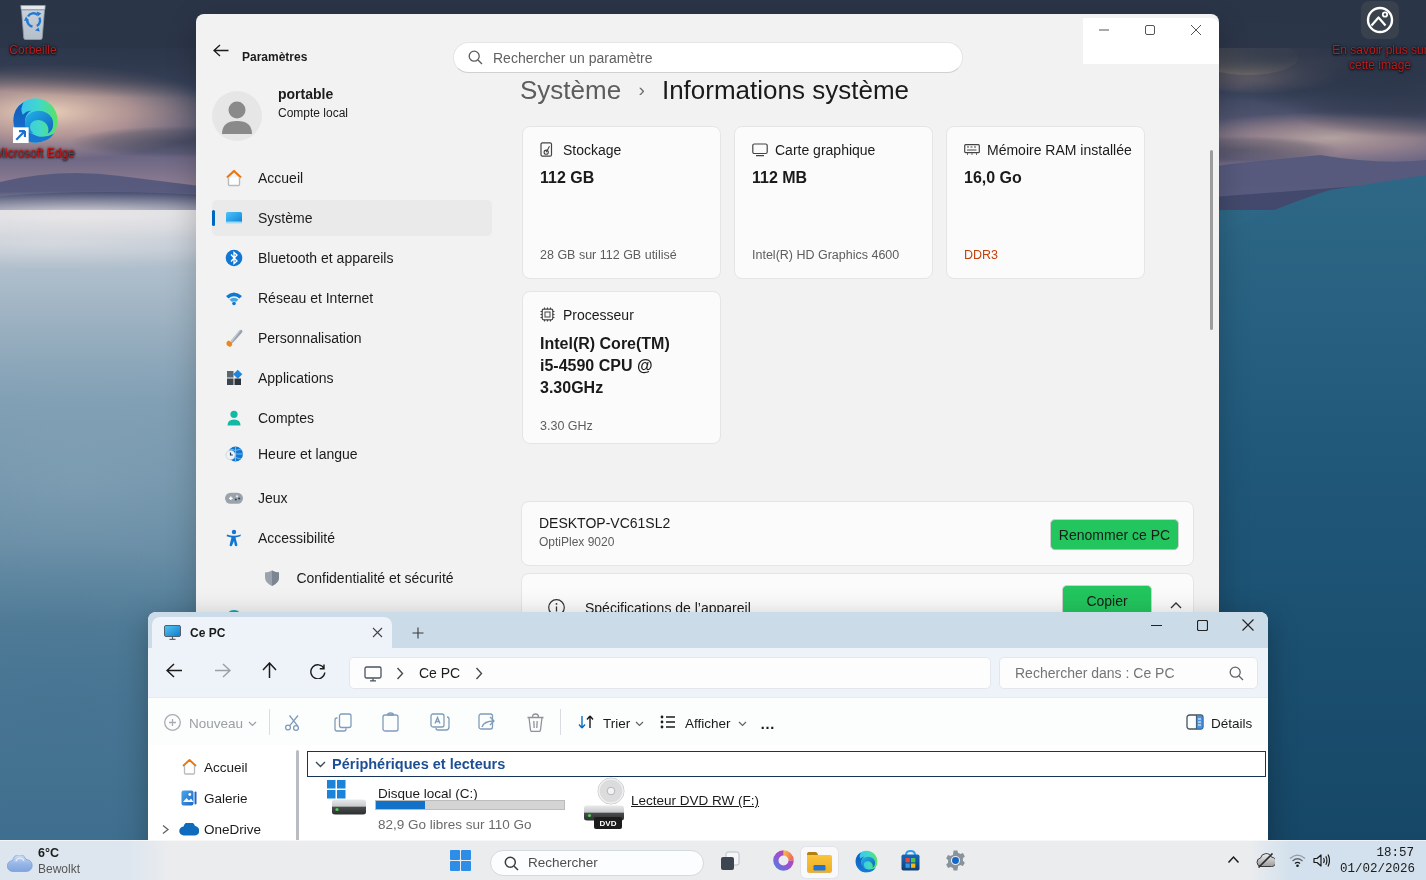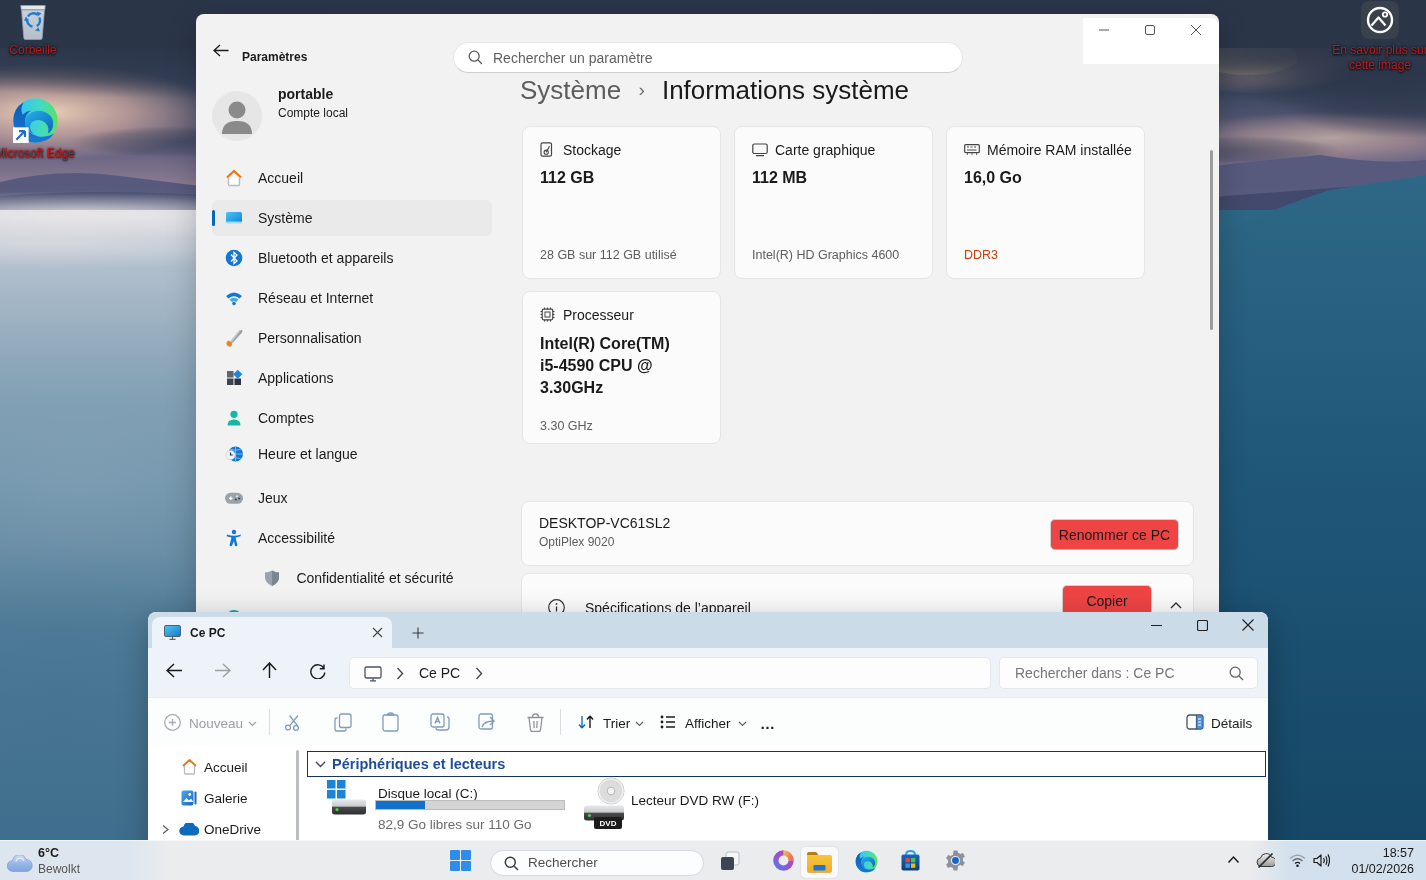--- a/index.html
+++ b/index.html
@@ -20,21 +20,21 @@
 #nav { position:absolute; left:0; top:46px; width:320px; bottom:0; }
 .avatar { position:absolute; left:16px; top:31px; width:50px; height:50px; border-radius:50%; background:#e6e6e6; overflow:hidden; }
 .navitem { position:absolute; left:16px; width:280px; height:36px; border-radius:5px; display:flex; align-items:center; font-size:14px; color:#1b1b1b; }
 .navitem .ic { width:20px; height:20px; margin-left:12px; margin-right:14px; flex:0 0 auto; }
 .navitem.sel { background:#eaeaea; }
 .navitem.sel::before { content:""; position:absolute; left:0; top:10px; width:3px; height:16px; border-radius:2px; background:#0067c0; }
 
 #content { position:absolute; left:320px; top:46px; right:0; bottom:0; }
 .card { position:absolute; background:#fbfbfb; border:1px solid #e5e5e5; border-radius:8px; }
 .rowcard { position:absolute; background:#fbfbfb; border:1px solid #e5e5e5; border-radius:8px; }
-.btn { position:absolute; background:#ef4444; border:1px solid #d0d0d0; border-bottom-color:#b8b8b8; border-radius:5px; font-size:14px; color:#1b1b1b; display:flex; align-items:center; justify-content:center; }
+.btn { position:absolute; background:#22c55e; border:1px solid #d0d0d0; border-bottom-color:#b8b8b8; border-radius:5px; font-size:14px; color:#1b1b1b; display:flex; align-items:center; justify-content:center; }
 
 #explorer { position:absolute; left:148px; top:612px; width:1120px; height:240px; z-index:3; border-radius:8px 8px 0 0; box-shadow:0 8px 30px rgba(0,0,0,.28); overflow:hidden; background:#fff; }
 #tabstrip { position:absolute; left:0; top:0; width:100%; height:36px; background:#cbdbe8; border-radius:8px 8px 0 0; }
 #tab { position:absolute; left:4px; top:5px; width:240px; height:31px; background:#eef2f9; border-radius:8px 8px 0 0; display:flex; align-items:center; font-size:12px; font-weight:700; color:#1a1a1a; }
 #addrrow, #toolbar, #exbody { position:absolute; left:0; top:0; width:100%; height:100%; }
 #addrrow::before { content:""; position:absolute; left:0; top:36px; width:100%; height:49px; background:#eef2f9; }
 #toolbar::before { content:""; position:absolute; left:0; top:85px; width:100%; height:47px; background:#fcfdfd; border-top:1px solid #e8ecf0; border-bottom:1px solid #e4e8ee; }
 #exbody::before { content:""; position:absolute; left:0; top:133px; width:100%; height:107px; background:#fff; }
 
 #taskbar { position:absolute; left:0; top:840px; width:1426px; height:40px; background:linear-gradient(90deg,#dde6ef 0px,#dde6ef 130px,#ebecee 170px,#ebecee 1250px,#d2e1ed 1290px,#d2e1ed 100%); z-index:5; border-top:1px solid rgba(255,255,255,.6); }
@@ -552,21 +552,21 @@
             </linearGradient>
           </defs>
         <path d="M3,31 Q3,28.5 6,28.5 L40,28.5 Q43,28.5 43,31 L43,41 Q43,43.5 40,43.5 L6,43.5 Q3,43.5 3,41 Z" fill="url(#drv2)"></path>
         <circle cx="8.5" cy="38.5" r="1.6" fill="#46d34a"></circle>
         <circle cx="30" cy="14" r="13" fill="#dcdcdc" stroke="#b4b4b4" stroke-width="0.8"></circle>
         <circle cx="30" cy="14" r="12" fill="none" stroke="#eef0f2" stroke-width="1.6"></circle>
         <circle cx="30" cy="14" r="3.8" fill="#f2f3f4" stroke="#a8a8a8" stroke-width="0.8"></circle>
         <rect x="13" y="40" width="28" height="12" rx="2" fill="#1c1c1c"></rect>
         <text x="27" y="49" font-size="8" font-weight="bold" fill="#fff" text-anchor="middle" font-family="Liberation Sans, sans-serif">DVD</text>
       </svg>
-      <div style="position:absolute; left:483px; top:181px; font-size:13.5px; color:#1b1b1b;">Lecteur DVD RW (F:)</div>
+      <div style="position:absolute; left:483px; top:181px; font-size:13.5px; color:#1b1b1b;text-decoration:underline;">Lecteur DVD RW (F:)</div>
     </div>
   </div>
 
   <div id="taskbar">
 
     <svg style="position:absolute;left:7px;top:14px;" width="26" height="17" viewBox="0 0 26 17">
         <defs>
           <linearGradient id="cl" x1="0" y1="0" x2="0" y2="1">
             <stop offset="0" stop-color="#cfe0f5"></stop>
             <stop offset="0.5" stop-color="#9ab8e8"></stop>
@@ -690,15 +690,15 @@
           <path d="M1,4.5 Q8.5,-2.2 16,4.5" stroke-width="1.3" opacity="0.35"></path>
           <path d="M3.5,7 Q8.5,2.6 13.5,7" stroke-width="1.3" opacity="0.6"></path>
           <path d="M6,9.5 Q8.5,7.4 11,9.5" stroke-width="1.3"></path>
         </g>
         <circle cx="8.5" cy="11.7" r="1.3" fill="#1b1b1b"></circle>
       </svg>
     <svg style="position:absolute;left:1313px;top:12px;" width="17" height="15" viewBox="0 0 17 15">
         <path d="M1,5.5 H4 L8,2 V13 L4,9.5 H1 Z" fill="none" stroke="#1b1b1b" stroke-width="1.2" stroke-linejoin="round"></path>
         <path d="M10.5,5 Q12,7.5 10.5,10 M12.8,3.2 Q15,7.5 12.8,11.8 M15,1.5 Q18,7.5 15,13.5" fill="none" stroke="#1b1b1b" stroke-width="1.2"></path>
       </svg>
-    <div style="position:absolute; left:1340px; top:4px; width:74px; text-align:right; font-size:12.5px; color:#1b1b1b; line-height:16px;">18:57<br>01/02/2026</div>
+    <div style="position:absolute; left:1340px; top:4px; width:74px; text-align:right; font-size:12.5px; color:#1b1b1b; line-height:16px;font-family:Liberation Mono, monospace;">18:57<br>01/02/2026</div>
   </div>
 </div>
 
 </body></html>

